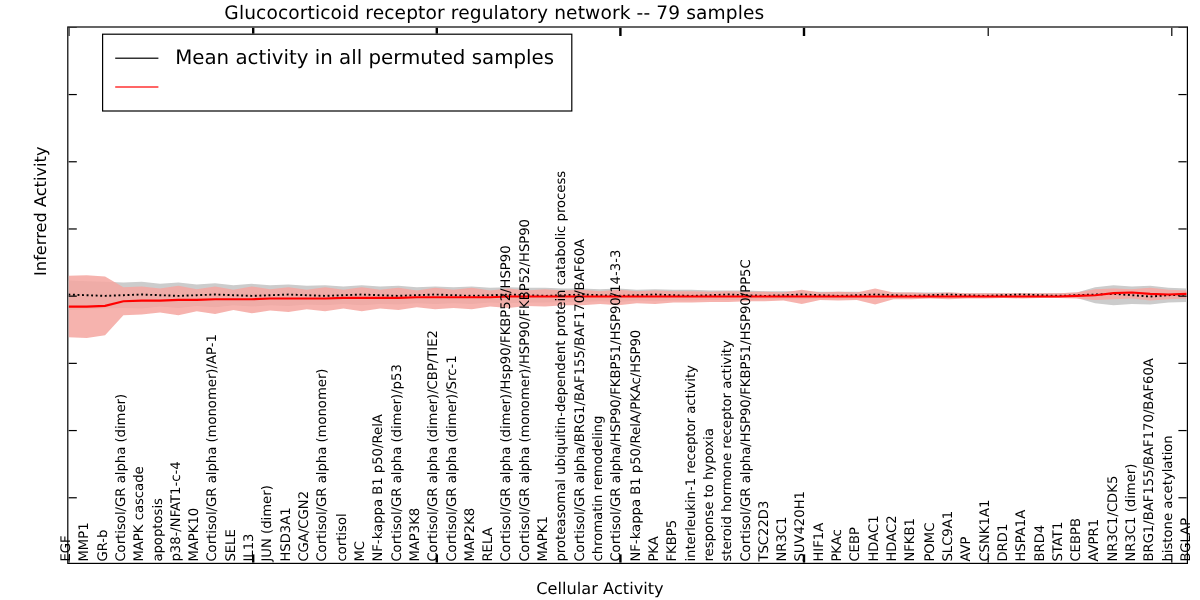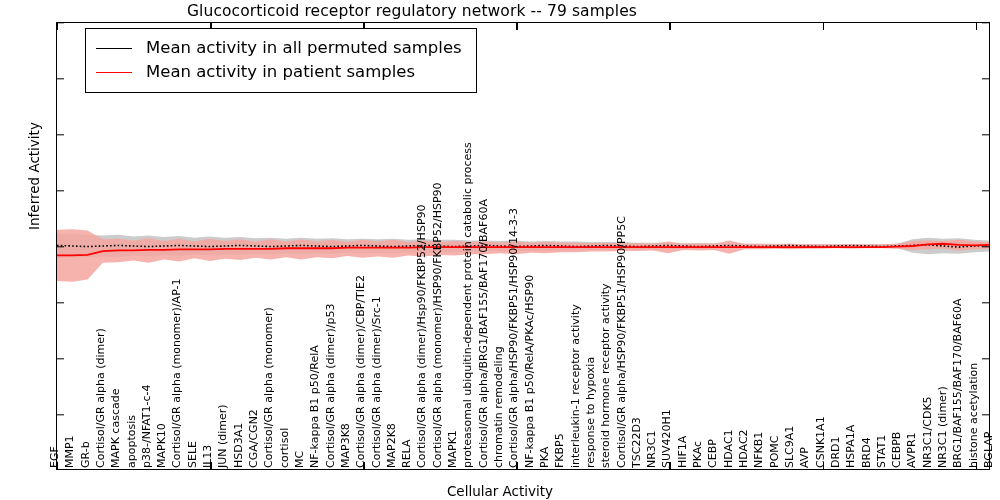--- a/index.html
+++ b/index.html
@@ -184,18 +184,17 @@
       <div class="xt" style="left: 938px;">BGLAP</div>
     </div>
 
   <div id="legend">
     <div class="legend-row">
       <span class="legend-swatch"></span>
       <span class="legend-text">Mean activity in all permuted samples</span>
     </div>
     <div class="legend-row">
       <span class="legend-swatch red"></span>
-      <span class="legend-text">Mean activity in patient samples</span>
     </div>
   </div>
 
   <div id="xlabel">Cellular Activity</div>
 </div>
 
 </body></html>

